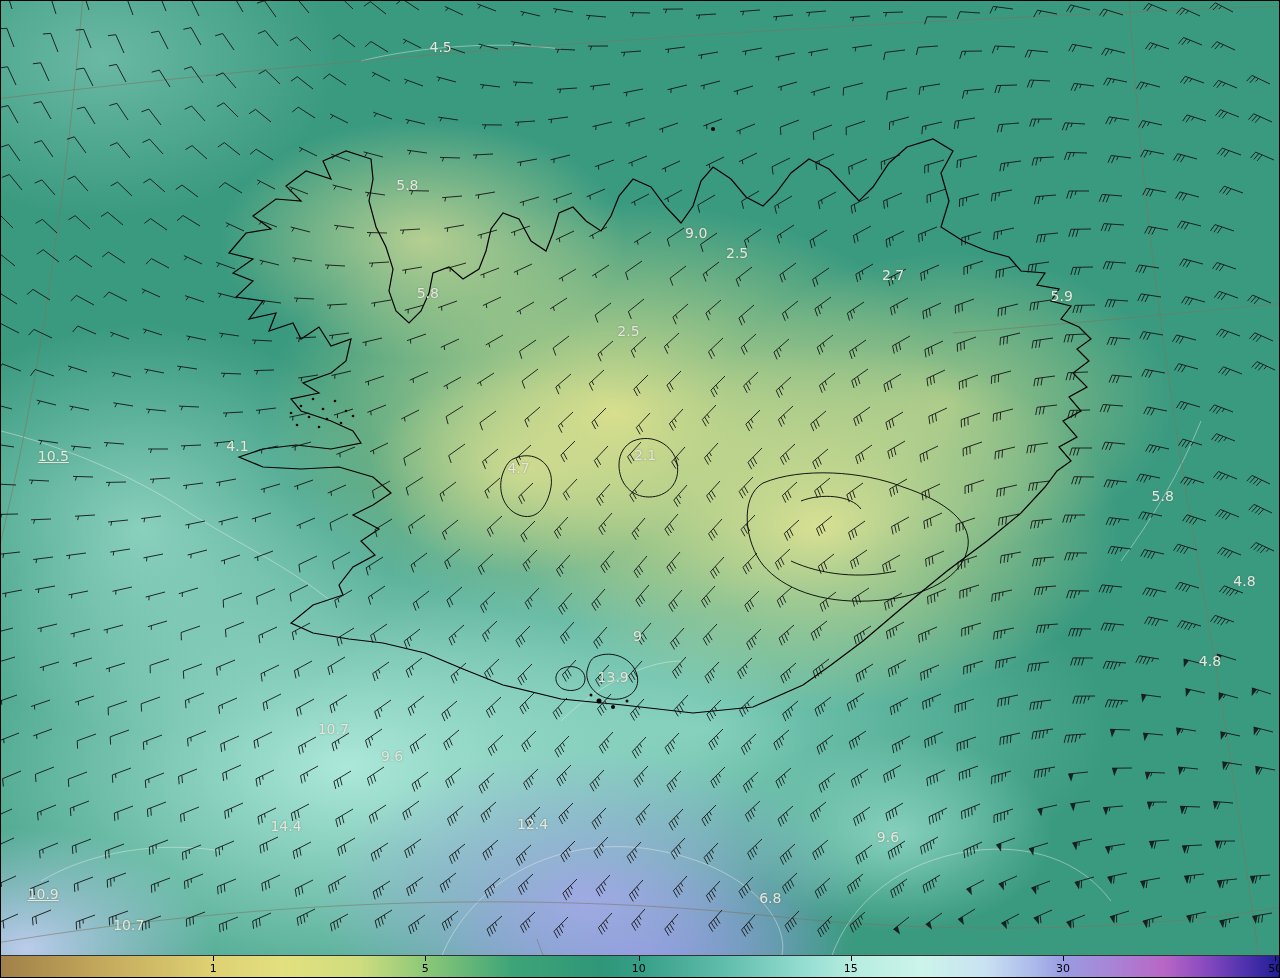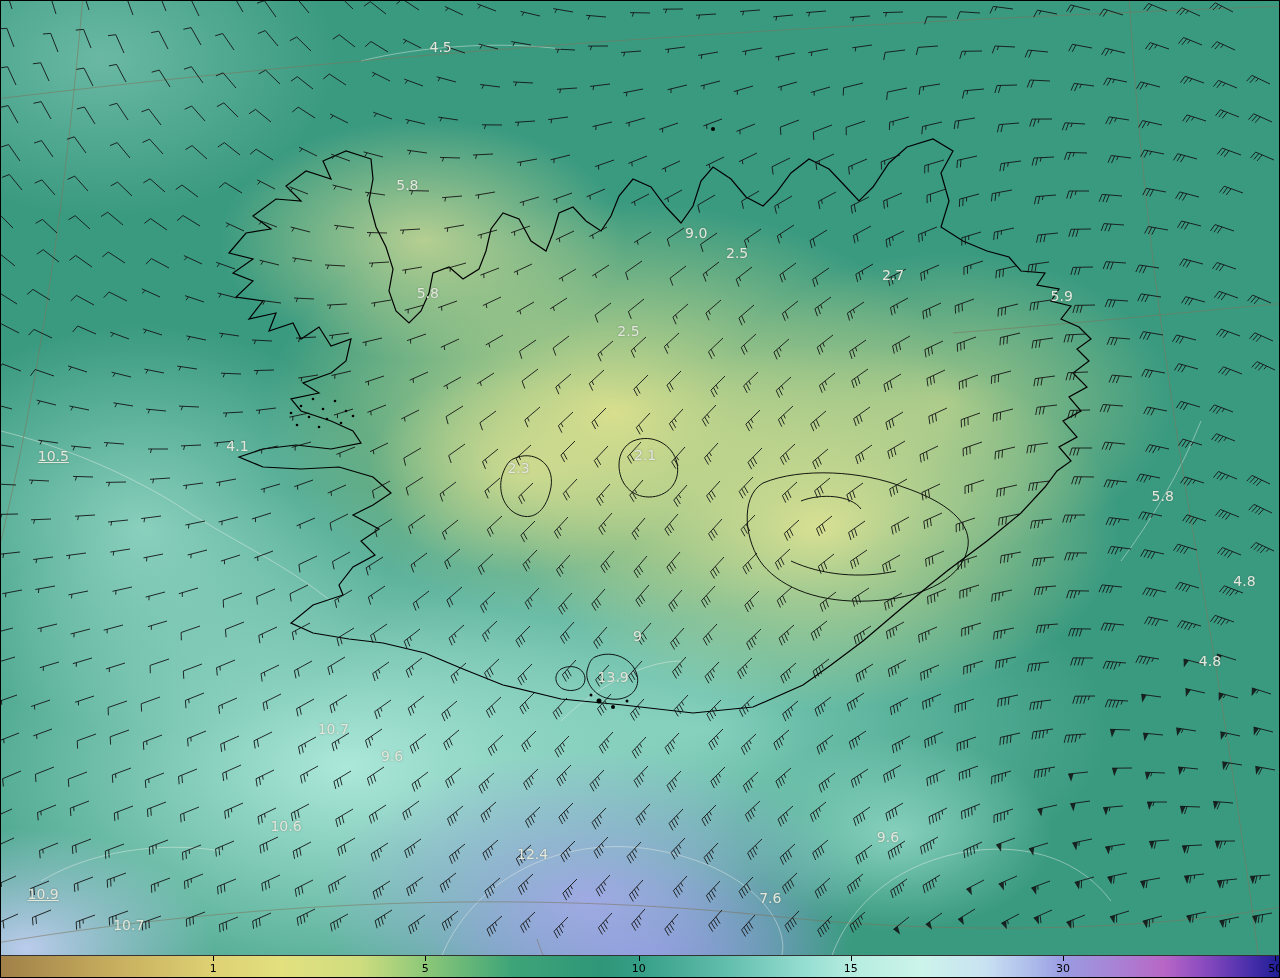--- a/index.html
+++ b/index.html
@@ -126,33 +126,33 @@
       <div class="clabel" style="left: 34.4%; top: 4.8%;">4.5</div>
       <div class="clabel" style="left: 31.8%; top: 19.2%;">5.8</div>
       <div class="clabel" style="left: 54.4%; top: 24.2%;">9.0</div>
       <div class="clabel" style="left: 57.6%; top: 26.3%;">2.5</div>
       <div class="clabel" style="left: 69.8%; top: 28.6%;">2.7</div>
       <div class="clabel" style="left: 83%; top: 30.8%;">5.9</div>
       <div class="clabel" style="left: 33.4%; top: 30.5%;">5.8</div>
       <div class="clabel" style="left: 49.1%; top: 34.5%;">2.5</div>
       <div class="clabel" style="left: 4.1%; top: 47.5%; text-decoration: underline;">10.5</div>
       <div class="clabel" style="left: 18.5%; top: 46.5%;">4.1</div>
-      <div class="clabel" style="left: 40.5%; top: 48.8%;">2.3</div>
+      <div class="clabel" style="left: 40.5%; top: 48.8%;">4.7</div>
       <div class="clabel" style="left: 50.4%; top: 47.4%;">2.1</div>
       <div class="clabel" style="left: 90.9%; top: 51.7%;">5.8</div>
       <div class="clabel" style="left: 97.3%; top: 60.6%;">4.8</div>
       <div class="clabel" style="left: 94.6%; top: 69%;">4.8</div>
       <div class="clabel" style="left: 49.8%; top: 66.4%;">9</div>
       <div class="clabel" style="left: 47.9%; top: 70.6%;">13.9</div>
       <div class="clabel" style="left: 26%; top: 76.1%;">10.7</div>
       <div class="clabel" style="left: 30.6%; top: 78.9%;">9.6</div>
-      <div class="clabel" style="left: 22.3%; top: 86.2%;">10.6</div>
-      <div class="clabel" style="left: 41.6%; top: 86%; margin-top: 30px;">12.4</div>
+      <div class="clabel" style="left: 22.3%; top: 86.2%;">14.4</div>
+      <div class="clabel" style="left: 41.6%; top: 86%;">12.4</div>
       <div class="clabel" style="left: 69.4%; top: 87.4%;">9.6</div>
-      <div class="clabel" style="left: 60.2%; top: 93.7%;">7.6</div>
+      <div class="clabel" style="left: 60.2%; top: 93.7%;">6.8</div>
       <div class="clabel" style="left: 3.3%; top: 93.3%; text-decoration: underline;">10.9</div>
       <div class="clabel" style="left: 10%; top: 96.6%;">10.7</div>
     </div>
 
 
   <div id="colorbar" style="background: linear-gradient(to right, rgb(160, 128, 72) 0%, rgb(196, 170, 92) 8%, rgb(222, 209, 115) 16.6%, rgb(227, 224, 126) 22%, rgb(207, 221, 127) 28%, rgb(140, 200, 120) 33.2%, rgb(61, 164, 120) 40%, rgb(47, 150, 120) 47%, rgb(53, 158, 134) 49.9%, rgb(99, 191, 174) 57%, rgb(150, 222, 210) 63%, rgb(181, 236, 223) 66.5%, rgb(204, 244, 234) 72%, rgb(201, 226, 242) 77%, rgb(170, 183, 234) 81%, rgb(154, 156, 226) 83.1%, rgb(168, 132, 214) 87%, rgb(184, 102, 198) 91%, rgb(140, 76, 192) 94%, rgb(86, 52, 176) 97%, rgb(32, 30, 150) 100%);">
       <i class="cbmark" style="left: 16.6%;"></i>
       <span class="cbtick" style="left: 16.6%;">1</span>
       <i class="cbmark" style="left: 33.2%;"></i>
       <span class="cbtick" style="left: 33.2%;">5</span>

